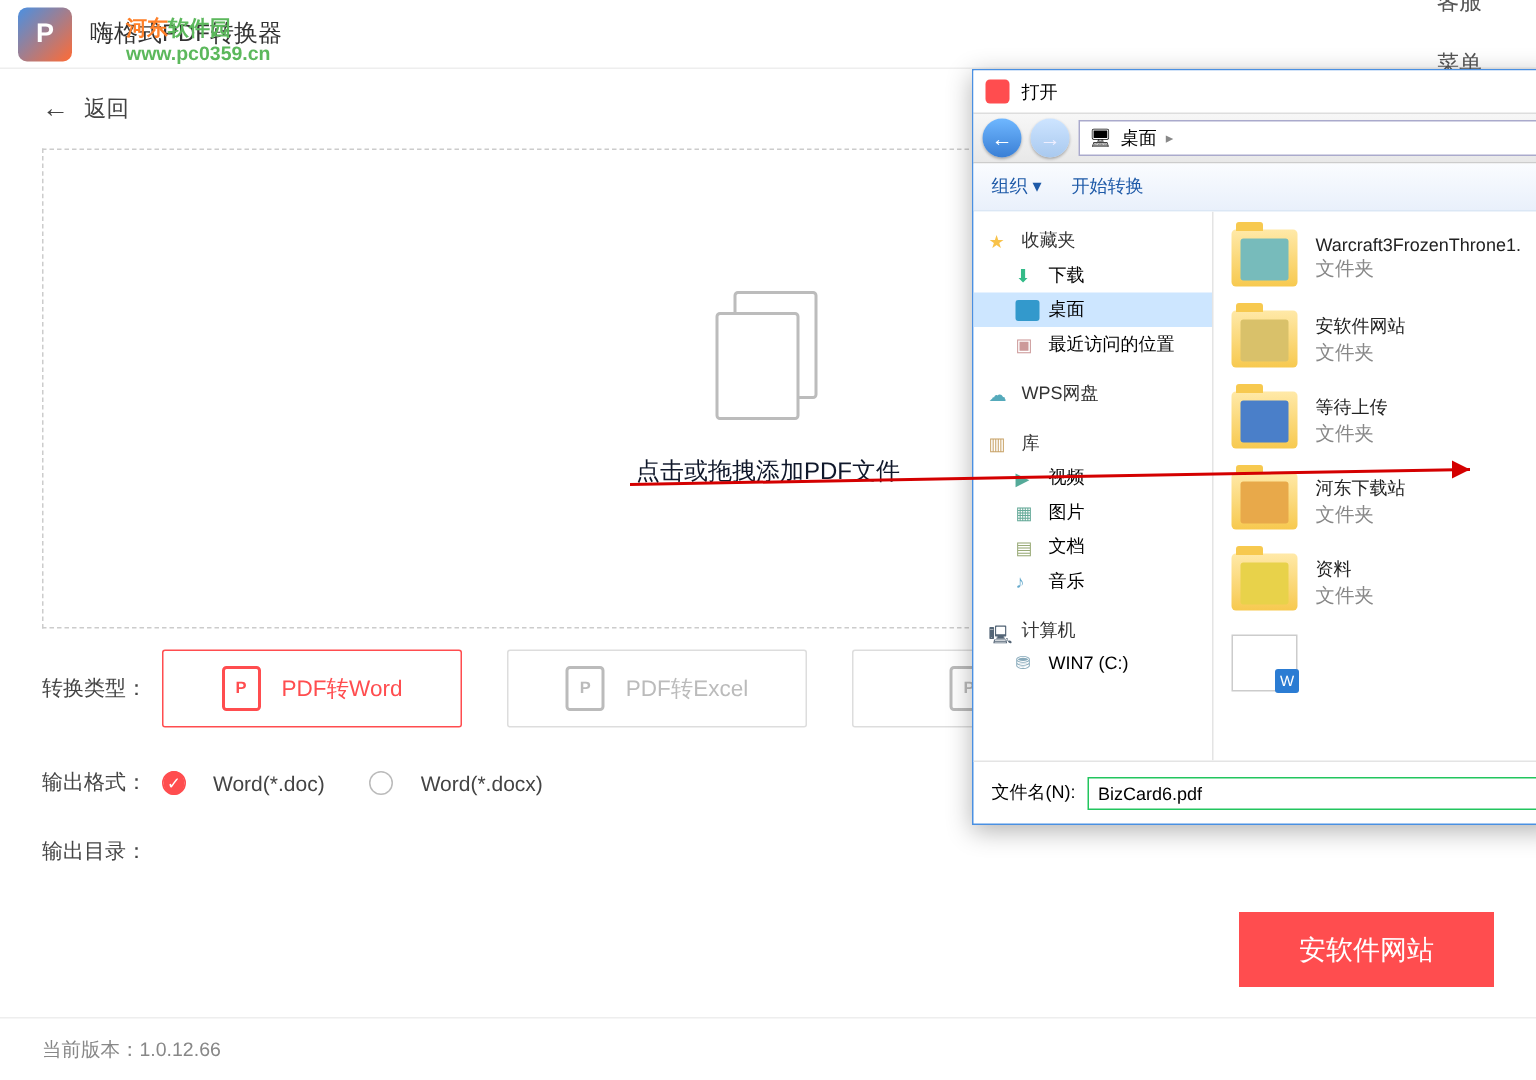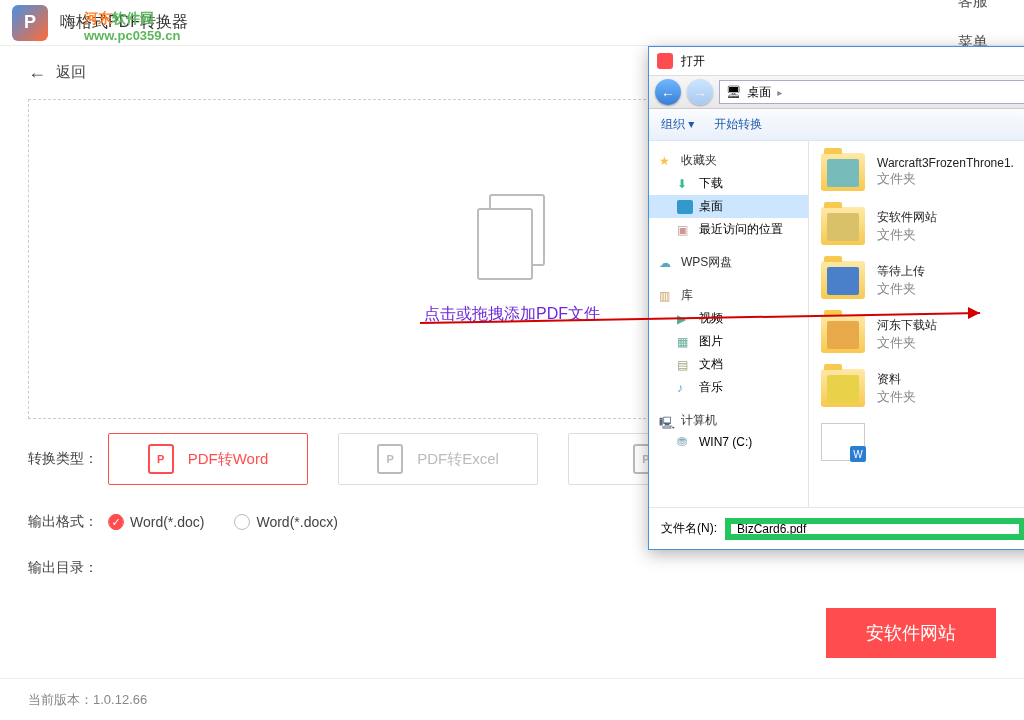--- a/index.html
+++ b/index.html
@@ -15,28 +15,28 @@
 .titlebar-right span{cursor:pointer;}
 .vip{color:#ef4444;}
 .win-btn{width:20px;height:20px;display:flex;align-items:center;justify-content:center;color:#888;cursor:pointer;font-size:16px;}
 .back{padding:16px 28px;font-size:15px;color:#444;display:flex;align-items:center;gap:10px;cursor:pointer;}
 .back .arr{font-size:18px;}
 .dropzone{margin:0 28px;height:320px;border:1px dashed #ccc;display:flex;flex-direction:column;align-items:center;justify-content:center;cursor:pointer;}
 .dropicon{width:70px;height:90px;position:relative;}
 .dropicon .page{position:absolute;width:56px;height:72px;border:2px solid #bcbcbc;border-radius:3px;background:#fff;}
 .dropicon .p1{top:0;left:12px;}
 .dropicon .p2{top:14px;left:0;}
-.droptext{margin-top:20px;font-size:16px;color:#6d28d9;}
+.droptext{margin-top:20px;font-size:16px;color:#0f172a;}
 .section{padding:14px 28px;display:flex;align-items:center;font-size:14px;color:#444;}
 .section .label{width:80px;}
 .type-btn{width:200px;height:52px;border:1px solid #ddd;display:flex;align-items:center;justify-content:center;gap:14px;font-size:15px;border-radius:2px;cursor:pointer;margin-right:30px;}
 .type-btn.active{border:1px solid #ff4d4f;color:#ff4d4f;}
 .type-btn.dis{color:#bbb;}
 .type-ico{width:26px;height:30px;border:2px solid currentColor;border-radius:3px;position:relative;font-size:11px;font-weight:bold;display:flex;align-items:center;justify-content:center;}
-.radio{display:inline-flex;align-items:center;gap:6px;margin-right:30px;cursor:pointer;}
+.radio{display:inline-flex;align-items:center;gap:18px;margin-right:30px;cursor:pointer;}
 .radio .r{width:16px;height:16px;border-radius:50%;border:1px solid #bbb;display:flex;align-items:center;justify-content:center;}
 .radio.sel .r{border-color:#ff4d4f;}
 .radio.sel .r::after{content:"✓";color:#fff;background:#ff4d4f;width:16px;height:16px;border-radius:50%;font-size:11px;display:flex;align-items:center;justify-content:center;}
 .select{width:120px;height:30px;border:1px solid #ccc;display:flex;align-items:center;justify-content:space-between;padding:0 8px;font-size:13px;cursor:pointer;}
 .start-btn{position:absolute;right:28px;bottom:62px;width:170px;height:50px;background:#ff4d4f;color:#fff;font-size:18px;display:flex;align-items:center;justify-content:center;cursor:pointer;}
 .footer{position:absolute;bottom:0;left:0;right:0;height:42px;border-top:1px solid #eee;padding:0 28px;display:flex;align-items:center;font-size:13px;color:#888;}
 
 
 .dialog{position:absolute;top:46px;left:648px;width:390px;height:504px;background:#fff;border:1px solid #4a90e2;box-shadow:0 4px 16px rgba(0,0,0,.3);z-index:10;display:flex;flex-direction:column;}
 .dlg-title{height:28px;background:#fff;display:flex;align-items:center;gap:8px;padding:0 8px;font-size:12px;}
@@ -72,21 +72,21 @@
 .file-row{display:flex;align-items:center;gap:12px;padding:8px 12px;cursor:pointer;}
 .folder-ico{width:44px;height:38px;background:linear-gradient(#ffe9a8,#f7c94f);border-radius:3px;position:relative;flex-shrink:0;}
 .folder-ico::before{content:"";position:absolute;top:-5px;left:3px;width:18px;height:6px;background:#f7c94f;border-radius:2px 2px 0 0;}
 .folder-ico .inner{position:absolute;top:6px;left:6px;right:6px;bottom:4px;background:var(--c,#fff);border-radius:2px;}
 .pdf-ico{width:44px;height:38px;background:#fff;border:1px solid #ccc;position:relative;flex-shrink:0;}
 .pdf-ico::after{content:"W";position:absolute;bottom:-2px;right:-2px;width:16px;height:16px;background:#2b7cd3;color:#fff;font-size:10px;display:flex;align-items:center;justify-content:center;border-radius:2px;}
 .file-info{display:flex;flex-direction:column;font-size:12px;}
 .file-name{color:#222;}
 .file-meta{color:#888;font-size:13px;}
 .dlg-bottom{height:42px;border-top:1px solid #e4e4e4;display:flex;align-items:center;padding:0 12px;font-size:12px;gap:8px;}
-.dlg-bottom input{flex:1;height:22px;border:6px solid #22c55e;padding:0 6px;font-size:12px;}
+.dlg-bottom input{flex:1;height:22px;border:1px solid #22c55e;padding:0 6px;font-size:12px;}
 
 .arrow-anno{position:absolute;top:305px;left:420px;width:580px;height:30px;z-index:20;pointer-events:none;}
 .arrow-anno svg{width:100%;height:100%;}
 </style>
 </head>
 <body>
 
 <div class="titlebar">
   <div class="logo">P</div>
   <div class="app-title">嗨格式PDF转换器</div>

